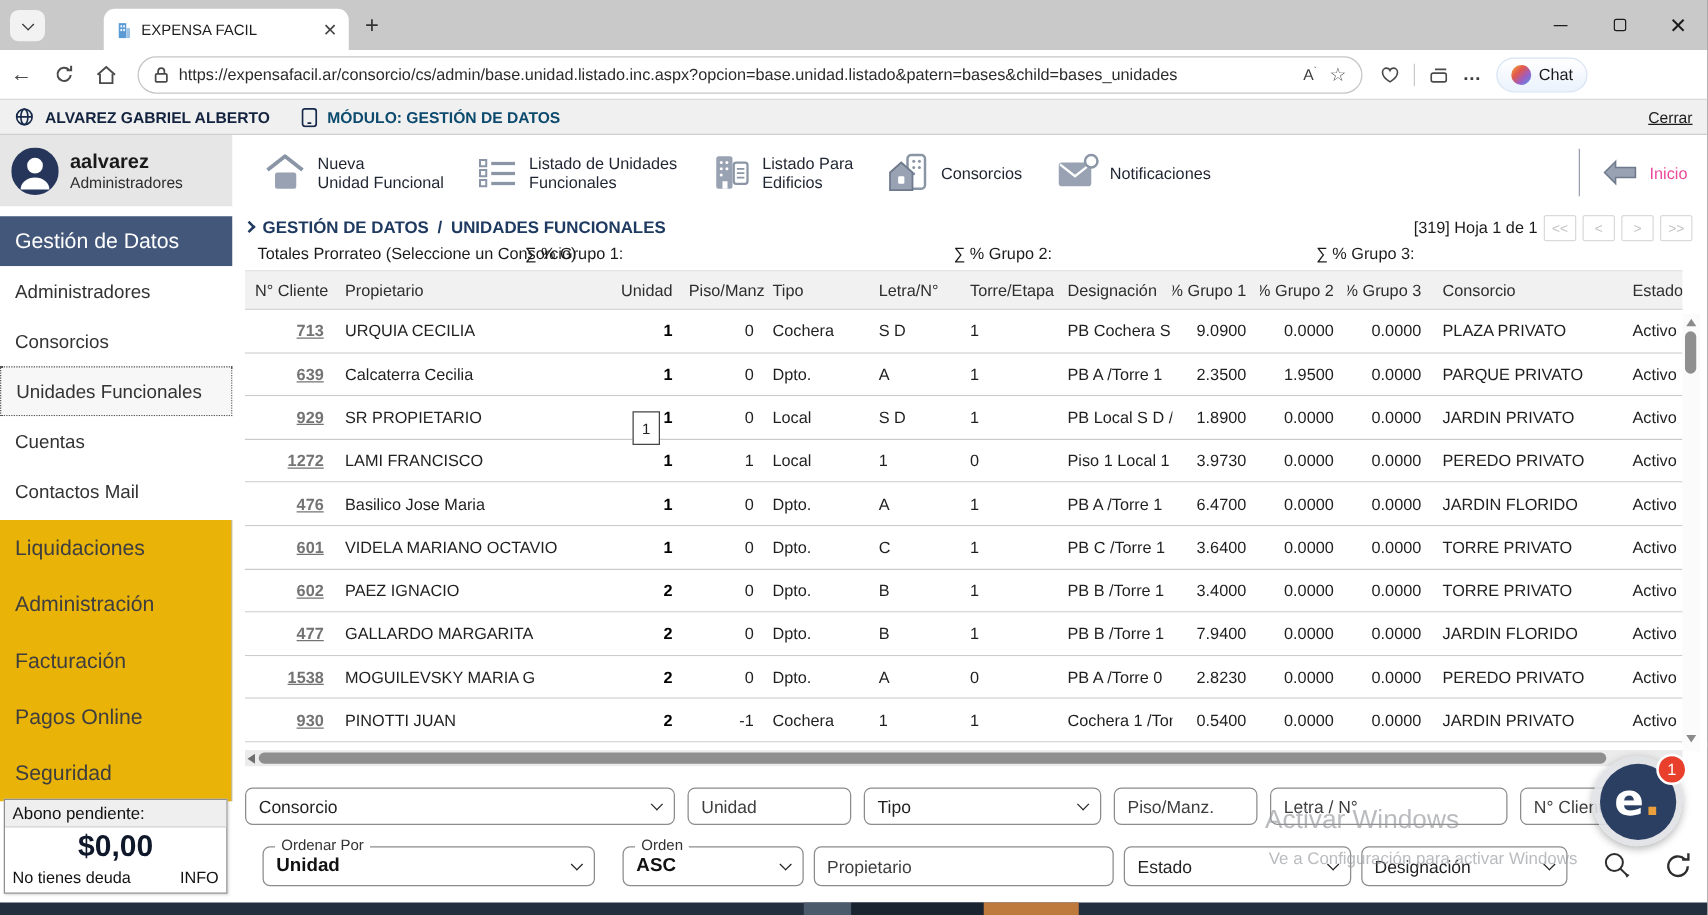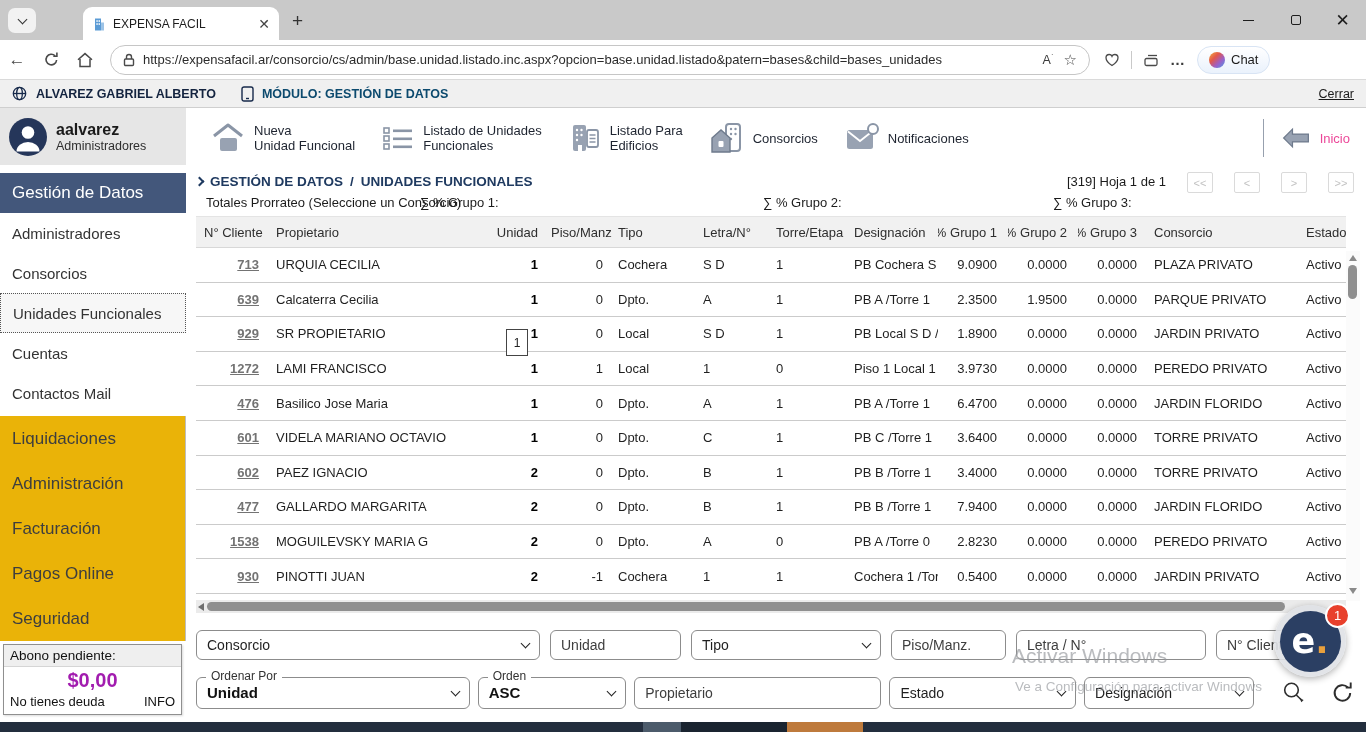--- a/index.html
+++ b/index.html
@@ -56,36 +56,36 @@
   .user{height:57px;background:#E6E6E6;display:flex;align-items:center;padding-left:9px;gap:9px;}
   .user-name{font-size:16px;font-weight:bold;color:#1a1a1a;line-height:18px;}
   .user-role{font-size:12.5px;color:#2e2e2e;}
   .mod-head{margin-top:8px;height:40px;background:#43577B;color:#fff;font-size:17px;display:flex;align-items:center;padding-left:12px;}
   .side-item{height:40px;display:flex;align-items:center;padding-left:12px;font-size:15px;color:#333;background:#fff;}
   .side-item.focused{border:1px dotted #555;background:#F7F7F7;}
   .gray-sec{margin-top:3px;background:#eab308;border-right:1px solid #BDBDBD;}
   .gray-item{height:45px;display:flex;align-items:center;padding-left:12px;font-size:17px;color:#3E3E3E;}
   .abono{position:absolute;left:3px;right:4px;bottom:7px;border:1px solid #8F8F8F;background:#fff;box-shadow:1px 1px 2px rgba(0,0,0,.15);}
   .abono-title{background:#EFEFEF;border-bottom:1px solid #D5D5D5;font-size:13.5px;padding:3px 6px;color:#111;}
-  .abono-amount{color:#a21caf;font-weight:bold;font-size:20px;text-align:center;padding:2px 0 1px;}
+  .abono-amount{color:#0f172a;font-weight:bold;font-size:24px;text-align:center;padding:2px 0 1px;}
   .abono-foot{display:flex;justify-content:space-between;font-size:13px;padding:1px 6px 5px;color:#111;}
 
   
   .tools{height:60px;display:flex;align-items:center;}
   .tool-btn{display:flex;align-items:center;gap:8px;margin-left:14px;margin-right:12px;cursor:pointer;}
   .tool-lbl{font-size:13px;color:#1E2430;line-height:15px;}
   .tools-right{margin-left:auto;display:flex;align-items:center;gap:9px;padding-right:16px;}
   .tools-divider{width:1px;height:38px;background:#97A0AE;margin-right:8px;}
   .inicio-lbl{font-size:13px;color:#ec4899;}
 
   
   .crumbrow{height:26px;display:flex;align-items:center;}
   .crumb{display:flex;align-items:center;gap:7px;font-weight:bold;color:#1F3A60;font-size:13.5px;}
   .chev-right{width:7px;height:7px;border-right:2.2px solid #1F3A60;border-bottom:2.2px solid #1F3A60;transform:rotate(-45deg);}
-  .pager{margin-left:auto;display:flex;align-items:center;gap:21px;padding-right:12px;font-size:13px;color:#1b1b1b;justify-content:flex-end;}
+  .pager{margin-left:auto;display:flex;align-items:center;gap:5px;padding-right:12px;font-size:13px;color:#1b1b1b;justify-content:flex-end;}
   .pbtn{width:26px;height:21px;border:1px solid #DADADA;background:#fff;color:#C2C2C2;font-size:11px;
         display:flex;align-items:center;justify-content:center;border-radius:2px;margin-top:3px;}
 
   
   .totalsrow{height:22px;position:relative;font-size:13px;color:#1b1b1b;}
   .totalsrow span{position:absolute;top:1px;white-space:nowrap;}
 
   
   .grid13{display:grid;grid-template-columns:74px 225px 50px 67px 85px 73px 78px 90px 70px 70px 70px 152px 46px;width:1150px;}
   .thead{height:32px;background:#F1F1F1;border-top:1px solid #E4E4E4;border-bottom:1px solid #D8D8D8;
@@ -115,21 +115,21 @@
   .filters{margin-top:17px;width:1160px;}
   .frow{display:flex;align-items:center;}
   .frow1{gap:10px;height:30px;margin-bottom:17px;}
   .frow2{gap:8px;height:32px;}
   .fsel,.f-input{border:1px solid #8C8C8C;border-radius:6px;background:#fff;height:100%;
                  display:flex;align-items:center;padding:0 10px;font-size:14px;color:#1f1f1f;}
   .f-input{font-family:"Liberation Sans",sans-serif;outline:none;}
   .f-input::placeholder{color:#3E3E3E;opacity:1;}
   .fsel .chev-down{margin-left:auto;border-color:#222;}
   .ffield{position:relative;border:1px solid #8C8C8C;border-radius:6px;background:#fff;height:100%;
-          display:flex;align-items:center;padding:0 10px;}
+          display:flex;align-items:center;padding:0 10px;margin-left:14px;}
   .flabel{position:absolute;top:-9px;left:9px;background:#fff;padding:0 5px;font-size:12px;color:#333;}
   .fvalue{font-weight:bold;font-size:15px;color:#111;}
   .ffield .chev-down{margin-left:auto;border-color:#222;}
 
   
   .tooltip1{position:absolute;left:506px;top:329px;width:22px;height:27px;border:1px solid #444;background:#fff;
             display:flex;align-items:center;justify-content:center;font-size:12px;color:#222;z-index:8;}
   .watermark{position:absolute;left:1012px;top:644px;z-index:40;pointer-events:none;color:rgba(148,151,155,0.65);}
   .wm1{font-size:21px;}
   .wm2{font-size:13.5px;margin-top:11px;margin-left:3px;}

